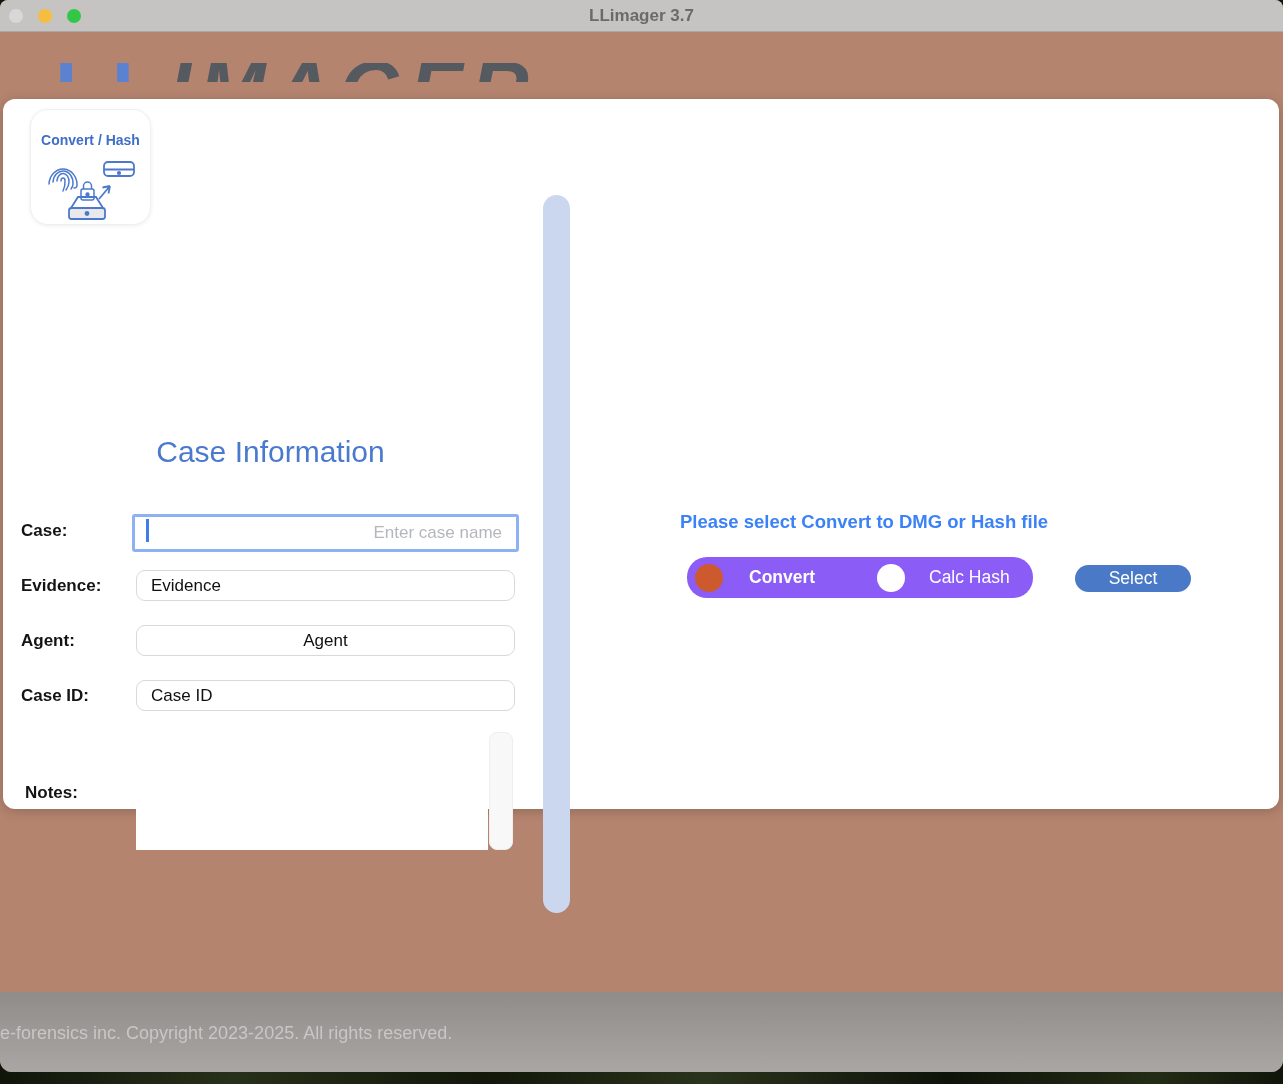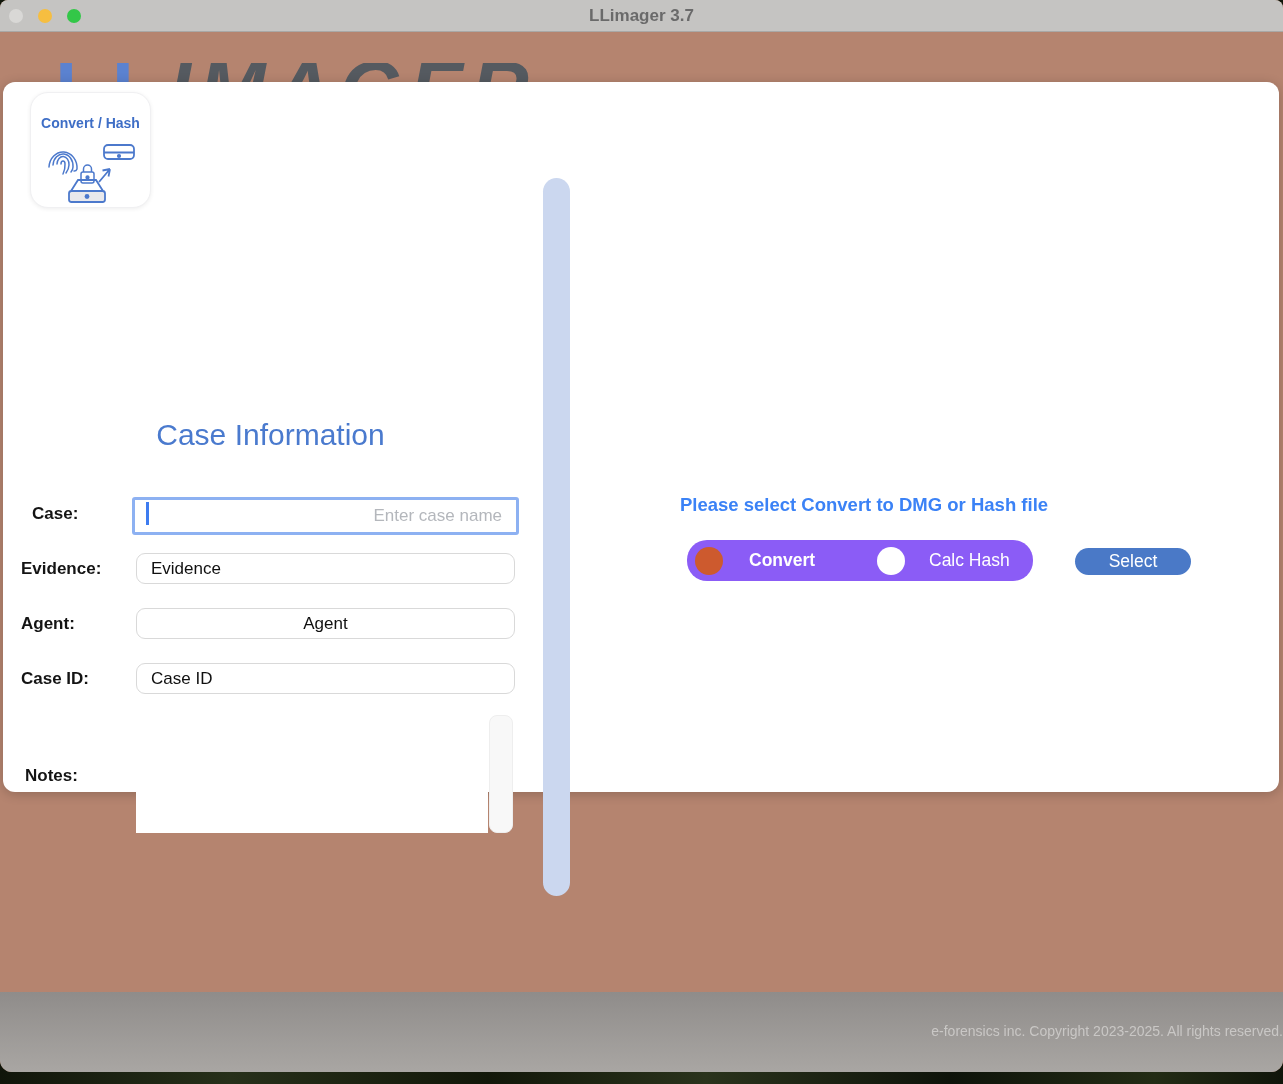--- a/index.html
+++ b/index.html
@@ -20,24 +20,24 @@
   .win-title { position:absolute; left:0; top:0; width:100%; height:32px; line-height:32px;
     text-align:center; font-weight:bold; font-size:17px; color:#6a6a6a; }
 
   .watermark-clip { position:absolute; left:55px; top:63px; width:560px; height:19px; overflow:hidden; z-index:1; }
   .watermark { margin-top:-17px; font-size:80px; font-weight:bold; letter-spacing:8px; white-space:nowrap; line-height:1.1; }
   .wm-ll { color:#5b82d0; }
   .wm-rest { color:#555a60; font-style:italic; }
 
   .footer { position:absolute; left:0; top:992px; width:100%; height:80px;
     background:linear-gradient(#8f8c8a,#a9a6a3); z-index:1; }
-  .footer-text { position:absolute; left:0; top:31px; width:100%; text-align:right;
-    color:#c9c7c5; font-size:14px; }
+  .footer-text { position:absolute; left:0; top:31px; width:100%; text-align:left;
+    color:#c9c7c5; font-size:18px; }
 
-  .card { position:absolute; left:3px; top:82px; width:1276px; height:710px;
+  .card { position:absolute; left:3px; top:99px; width:1276px; height:710px;
     background:#ffffff; border-radius:12px; box-shadow:0 2px 12px rgba(0,0,0,.2); z-index:3; }
 
   .logo-badge { position:absolute; left:27px; top:10px; width:121px; height:116px;
     background:#fff; border:1px solid #f0f0f2; border-radius:18px; box-shadow:0 1px 4px rgba(0,0,0,.07); }
   .logo-label { position:absolute; left:0; top:22px; width:100%; text-align:center;
     color:#3e6ec6; font-weight:bold; font-size:14px; }
   .logo-art { position:absolute; left:11px; top:42px; }
 
   .heading { position:absolute; left:0; top:296px; width:535px; text-align:center;
     color:#4a7ace; font-size:30px;margin-top:40px; }
@@ -118,21 +118,21 @@
         <g stroke="#4c79cc" fill="none" stroke-width="1.8">
           <path d="M29 56 l7 -11 h18 l7 11"></path>
           <rect x="27" y="56" width="36" height="11" rx="2.5" fill="#e9e9ec"></rect>
           <circle cx="45" cy="61.5" r="2.4" fill="#4c79cc" stroke="none"></circle>
         </g>
       </svg>
     </div>
 
     <div class="heading">Case Information</div>
 
-    <label class="f-label" style="top:422px;margin-left:11px;">Case:</label>
+    <label class="f-label" style="top:422px;">Case:</label>
     <input class="t-input focused" style="top: 415px;" type="text" placeholder="Enter case name">
     <div class="caret"></div>
 
     <label class="f-label" style="top:477px;">Evidence:</label>
     <input class="t-input" style="top: 471px;" type="text" value="Evidence">
 
     <label class="f-label" style="top:532px;">Agent:</label>
     <input class="t-input" style="top: 526px; text-align: center;" type="text" value="Agent">
 
     <label class="f-label" style="top:587px;">Case ID:</label>

